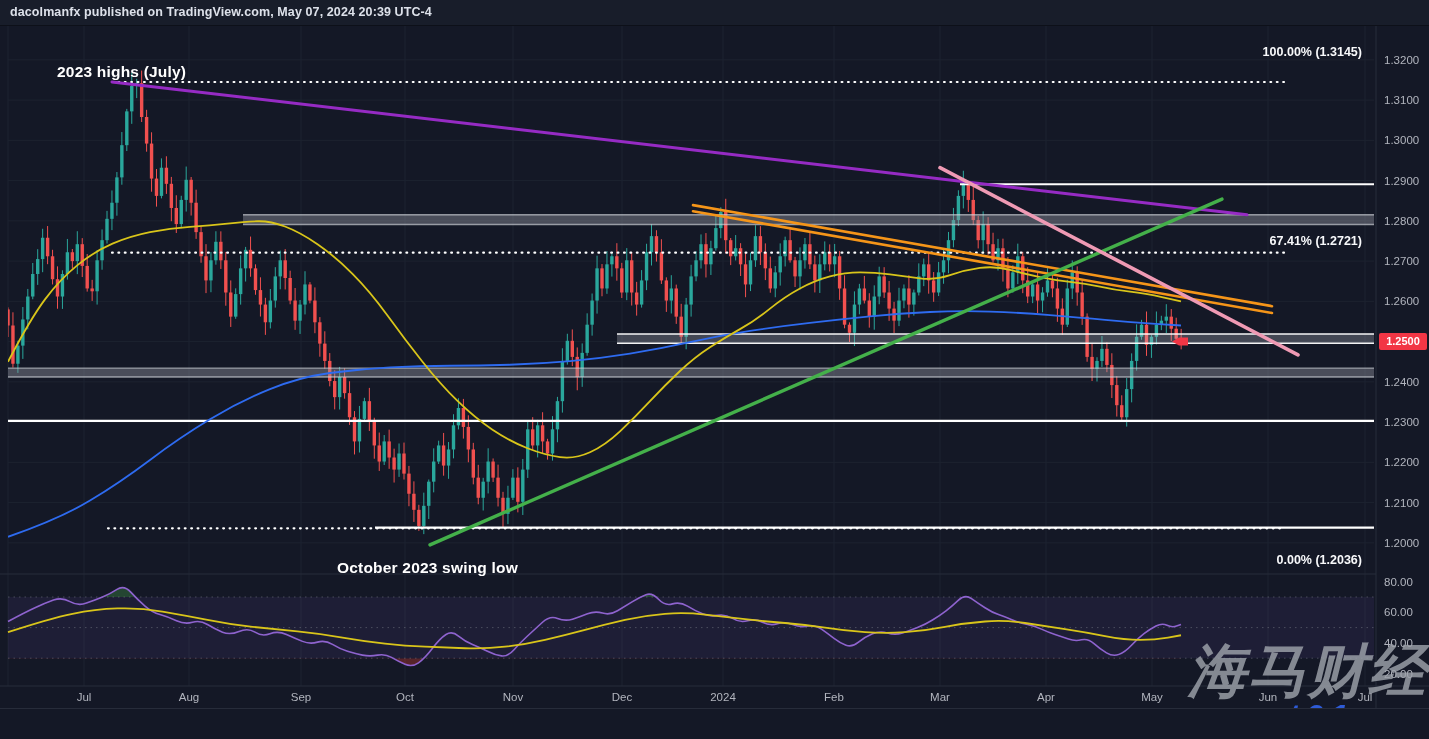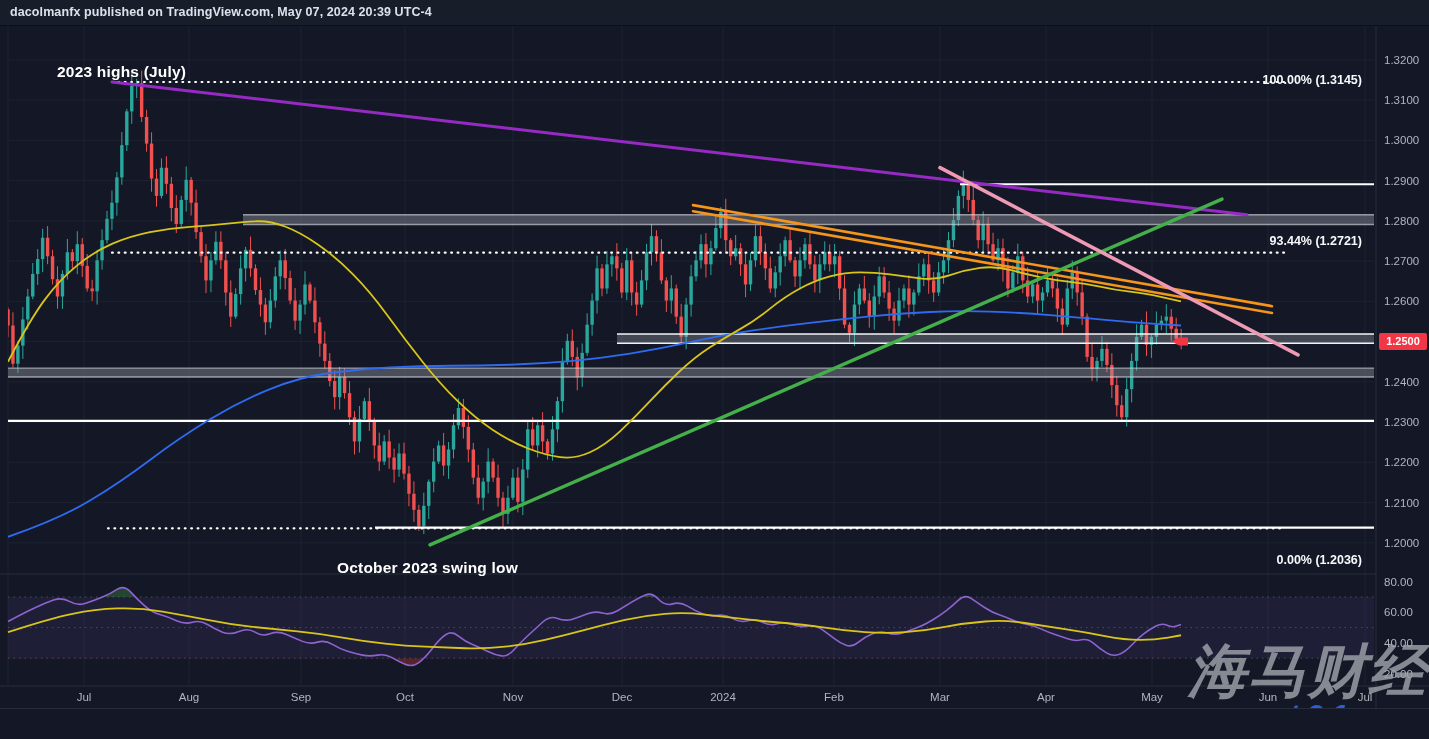--- a/index.html
+++ b/index.html
@@ -9,21 +9,21 @@
   .publish-bar{position:absolute;left:0;top:0;width:100%;height:26px;background:#181d2a;
     border-bottom:1px solid #0d1019;box-sizing:border-box;}
   .publish-text{position:absolute;left:10px;top:5px;font-size:12.5px;font-weight:700;color:#dde1ea;letter-spacing:.1px;}
   .legend-row{position:absolute;left:18px;top:31px;font-size:12.5px;color:#d1d4dc;white-space:nowrap;}
   .legend-row span{margin-right:7px;}
   .legend-val{color:#f23645;}
   .anno{position:absolute;color:#fff;font-weight:700;font-size:15.5px;letter-spacing:.2px;}
   .anno-high{left:57px;top:51px;margin-top:12px;}
   .anno-low{left:337px;top:559px;}
   .fib-label{position:absolute;color:#f8f9fb;font-weight:700;font-size:12.5px;text-align:right;right:67px;}
-  .fib-100{top:73px;}
+  .fib-100{top:45px;}
   .fib-618{top:234px;}
   .fib-0{top:535px;margin-top:18px;}
   .price-badge{position:absolute;left:1379px;top:333px;width:48px;height:17px;background:#f23645;
     border-radius:2px;color:#fff;font-size:11px;font-weight:700;text-align:center;line-height:17px;}
   .wm1{position:absolute;right:1px;top:633px;font-size:58px;font-weight:900;font-style:italic;
     color:rgba(158,162,171,.82);letter-spacing:2px;white-space:nowrap;}
   .wm2{position:absolute;right:10px;top:697px;font-size:35px;font-weight:900;font-style:italic;
     color:#2e5bd7;letter-spacing:5px;white-space:nowrap;}
   .footer-bar{position:absolute;left:0;top:708px;width:100%;height:31px;background:#141826;border-top:1px solid #272c3a;box-sizing:border-box;}
   .tv-brand{position:absolute;left:28px;top:716px;display:flex;align-items:center;color:#cfd3dd;font-size:13.5px;font-weight:700;margin-top:44px;}
@@ -634,21 +634,21 @@
 
   <div class="publish-bar">
     <div class="publish-text">dacolmanfx published on TradingView.com, May 07, 2024 20:39 UTC-4</div>
   </div>
 
 
   <div class="anno anno-high">2023 highs (July)</div>
   <div class="anno anno-low">October 2023 swing low</div>
 
   <div class="fib-label fib-100">100.00% (1.3145)</div>
-  <div class="fib-label fib-618">93.44% (1.2721)</div>
+  <div class="fib-label fib-618">67.41% (1.2721)</div>
   <div class="fib-label fib-0">0.00% (1.2036)</div>
 
   <div class="price-badge">1.2500</div>
 
   <div class="wm1">海马财经</div>
   <div class="wm2">zzrt01.cn</div>
 
   <div class="footer-bar"></div>
   <div class="tv-brand">
     <svg width="19" height="16" viewBox="0 0 19 16">

